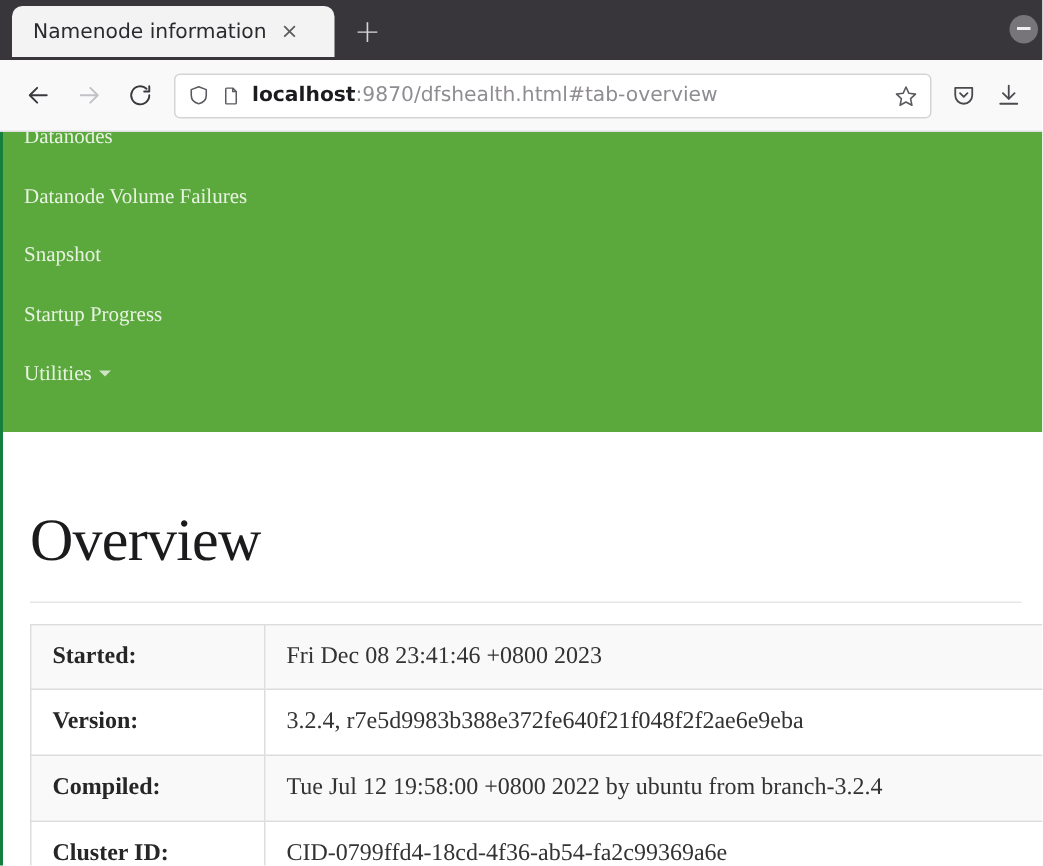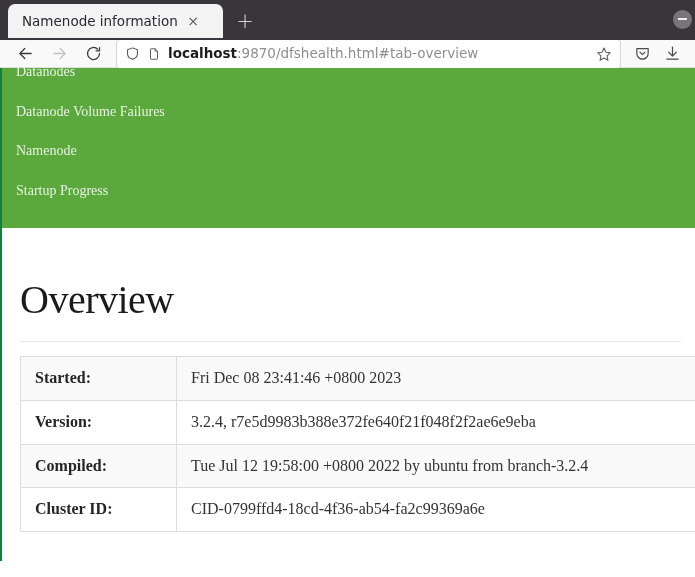--- a/index.html
+++ b/index.html
@@ -70,21 +70,21 @@
     width: 19px; height: 19px;
     border-radius: 50%;
     background: #77747a;
     display: flex; align-items: center; justify-content: center;
   }
   .wcircle .dash {
     width: 9px; height: 1.5px; background: #efeff1;
   }
 
   .toolbar {
-    height: 28px;
+    height: 48px;
     background: #f9f9fa;
     display: flex;
     align-items: center;
     padding: 0 8px;
     border-bottom: 1px solid #e2e0e3;
   }
   .navbtn {
     width: 34px; height: 34px;
     display: flex; align-items: center; justify-content: center;
     flex: 0 0 auto;
@@ -273,24 +273,27 @@
   <div class="viewport">
 
     <nav class="navgreen">
       <div class="nav-item">
         <span>Datanodes</span>
       </div>
       <div class="nav-item">
         <span>Datanode Volume Failures</span>
       </div>
       <div class="nav-item">
-        <span>Namenode</span>
+        <span>Snapshot</span>
       </div>
       <div class="nav-item">
         <span>Startup Progress</span>
+      </div>
+      <div class="nav-item">
+        <span>Utilities</span><span class="caret"></span>
       </div>
     </nav>
 
     <div class="page-body">
 
       <div class="overview-head">
         <span class="overview-title">Overview</span>
       </div>
 
       <div class="hr"></div>

